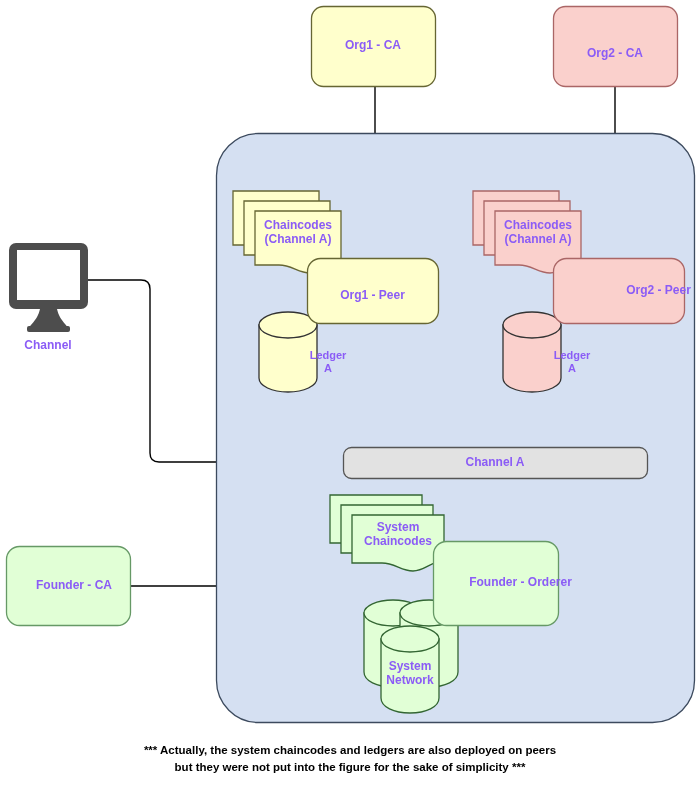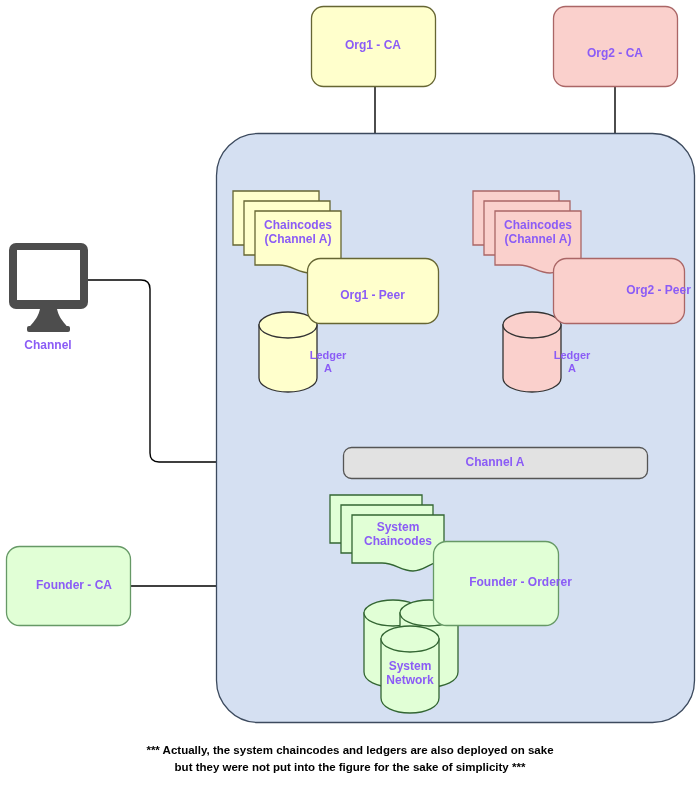--- a/index.html
+++ b/index.html
@@ -185,17 +185,17 @@
   </div>
 
   <div class="node-label fs12" style="left:370px; top:654px; width:80px; height:40px; flex-direction:column;">
     <span>System</span>
     <span>Network</span>
   </div>
 
   <div class="node-label fs12" style="left:8px; top:336px; width:80px; height:20px;">Channel</div>
 
   <div class="footnote">
-    <div>*** Actually, the system chaincodes and ledgers are also deployed on sake</div>
+    <div>*** Actually, the system chaincodes and ledgers are also deployed on peers</div>
     <div>but they were not put into the figure for the sake of simplicity ***</div>
   </div>
 
 </div>
 
 </body></html>

